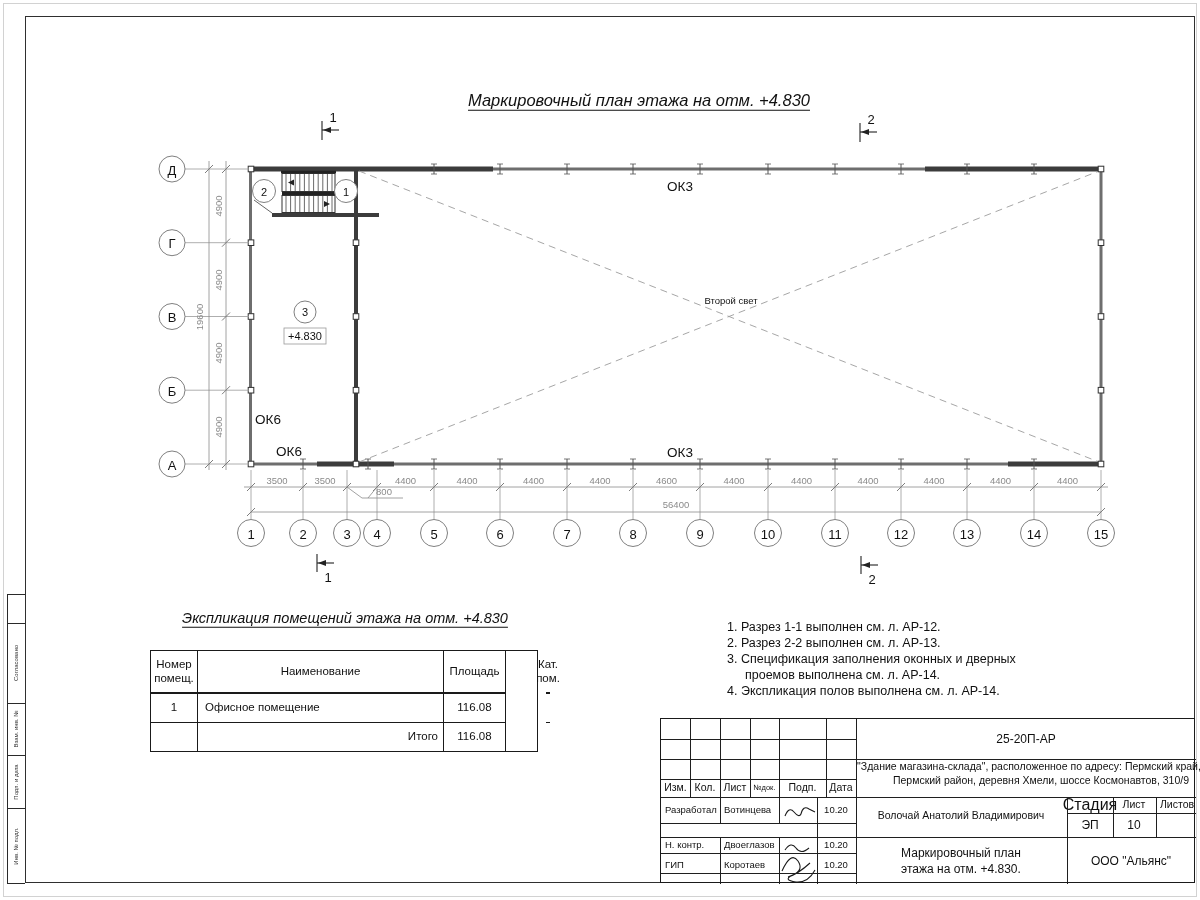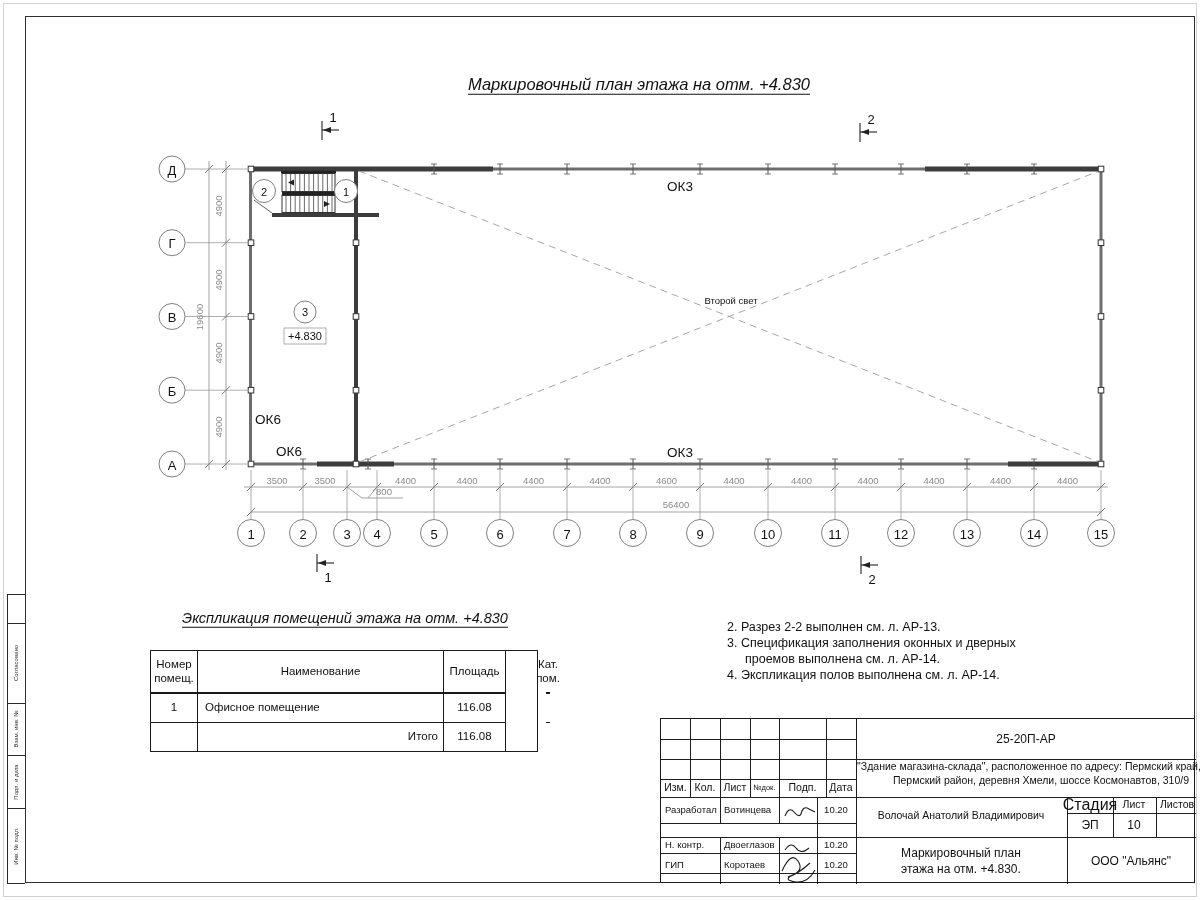--- a/index.html
+++ b/index.html
@@ -241,21 +241,21 @@
       <polygon points="318,563 326,560 326,566" fill="#222"></polygon>
       <line x1="861" y1="556" x2="861" y2="574" stroke-width="1.1" stroke="#222"></line>
       <line x1="861" y1="565" x2="878" y2="565" stroke-width="1.1" stroke="#222"></line>
       <polygon points="862,565 870,562 870,568" fill="#222"></polygon>
       <circle cx="264" cy="191" r="11.5" fill="#fff" stroke="#808080" stroke-width="1"></circle>
       <circle cx="346" cy="191" r="11.5" fill="#fff" stroke="#808080" stroke-width="1"></circle>
       <circle cx="305" cy="312" r="11" fill="#fff" stroke="#808080" stroke-width="1"></circle>
       <rect x="284" y="328" width="42" height="16" fill="#fff" stroke="#999" stroke-width="0.8"></rect>
     </svg>
 
-  <div class="lbl it und" style="font-size: 16.5px; left: 639px; top: 84px;" id="t1">Маркировочный план этажа на отм. +4.830</div>
+  <div class="lbl it und" style="font-size: 16.5px; left: 639px; top: 100px;" id="t1">Маркировочный план этажа на отм. +4.830</div>
   <div class="lbl it und" style="font-size: 14.5px; left: 345px; top: 618px;" id="t2">Экспликация помещений этажа на отм. +4.830</div>
 
   <div class="lbl" style="font-size: 13.5px; left: 680px; top: 187px;" id="ok3t">ОК3</div>
   <div class="lbl" style="font-size: 13.5px; left: 680px; top: 453px;" id="ok3b">ОК3</div>
   <div class="lbl" style="font-size: 13.5px; left: 268px; top: 420px;" id="ok6u">ОК6</div>
   <div class="lbl" style="font-size: 13.5px; left: 289px; top: 452px;" id="ok6l">ОК6</div>
   <div class="lbl" style="font-size: 9.5px; left: 731px; top: 301px;" id="svet">Второй свет</div>
 
   <div class="lbl" style="font-size: 13px; left: 333px; top: 117px;" id="sm-tl">1</div>
   <div class="lbl" style="font-size: 13px; left: 871px; top: 119px;" id="sm-tr">2</div>
@@ -275,20 +275,21 @@
       <div class="exp-cell nm">Офисное помещение</div>
       <div class="exp-cell ">116.08</div>
       <div class="exp-cell  lastcol"></div>
       <div class="exp-cell lastrow "></div>
       <div class="exp-cell lastrow tot">Итого</div>
       <div class="exp-cell lastrow ">116.08</div>
       <div class="exp-cell lastrow  lastcol"></div>
     </div>
 
   <div id="notes">
+      <div>1. Разрез 1-1 выполнен см. л. АР-12.</div>
       <div>2. Разрез 2-2 выполнен см. л. АР-13.</div>
       <div>3. Спецификация заполнения оконных и дверных</div>
       <div style="padding-left: 18px;">проемов выполнена см. л. АР-14.</div>
       <div>4. Экспликация полов выполнена см. л. АР-14.</div>
     </div>
 
   <div id="tb">
     <svg id="tb-svg" width="535" height="165" style="position:absolute;left:0;top:0;">
         <path d="M124,97 q4,-10 9,-4 t7,2 q2,-9 8,-5 l6,3" fill="none" stroke="#1a1a1a" stroke-width="1.1"></path>
         <path d="M124,131 q6,-9 11,-2 t13,0" fill="none" stroke="#1a1a1a" stroke-width="1.1"></path>

